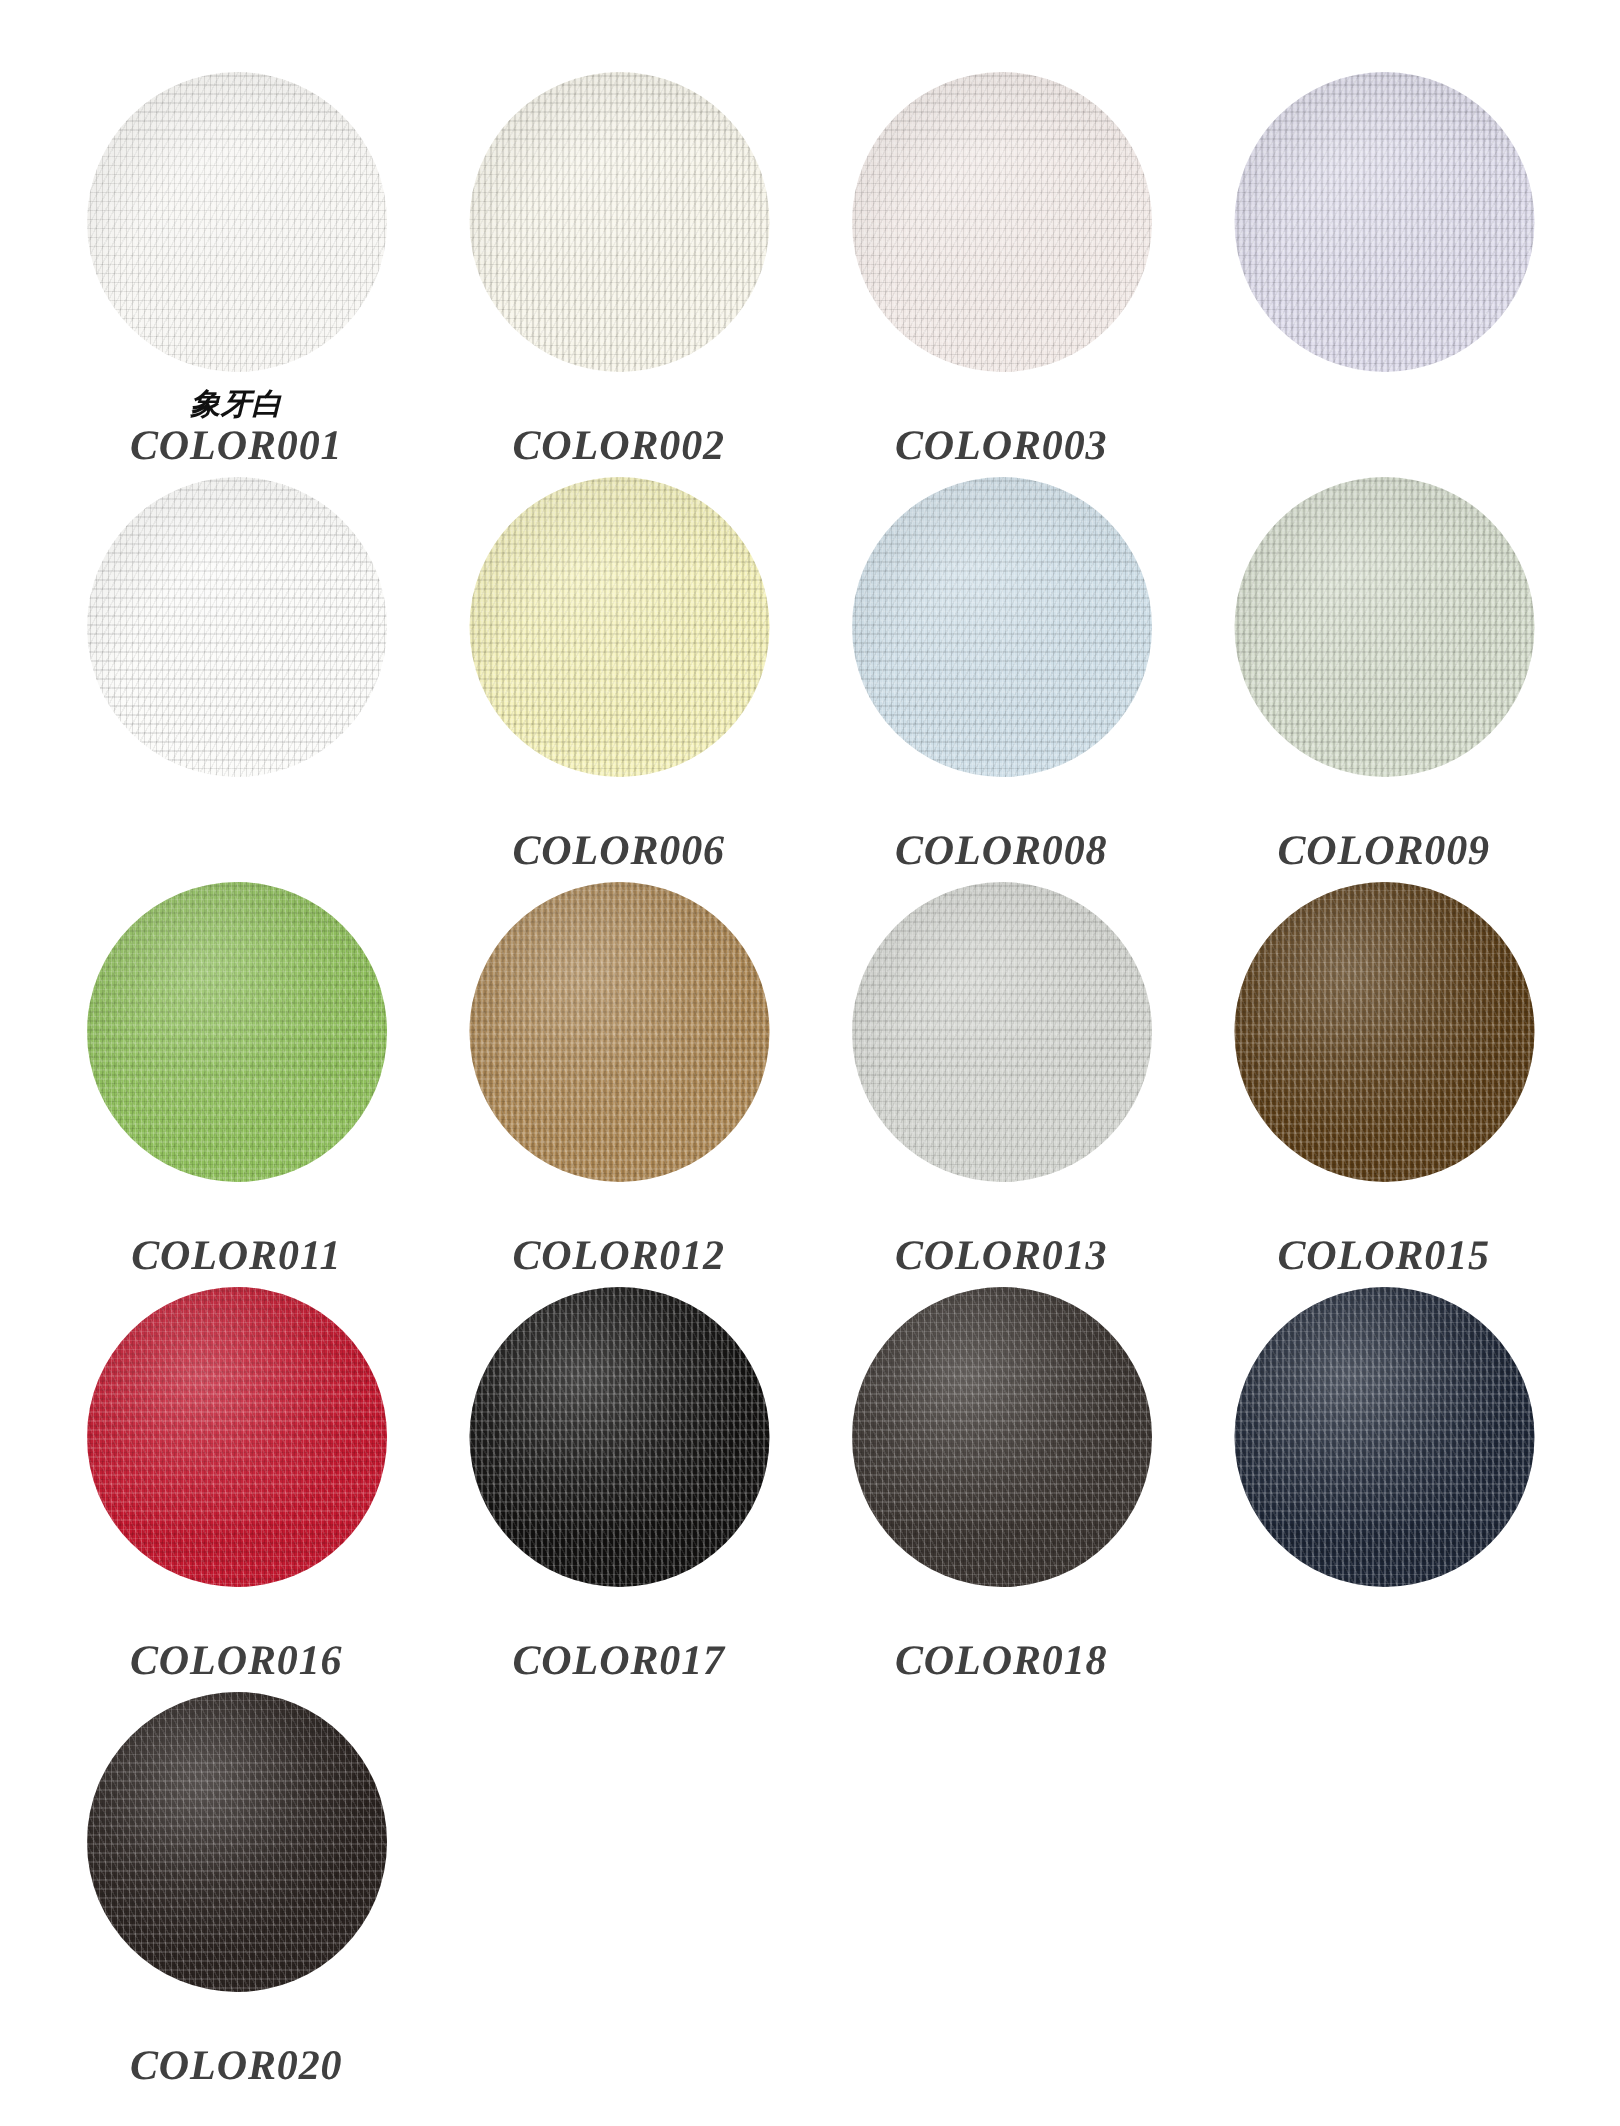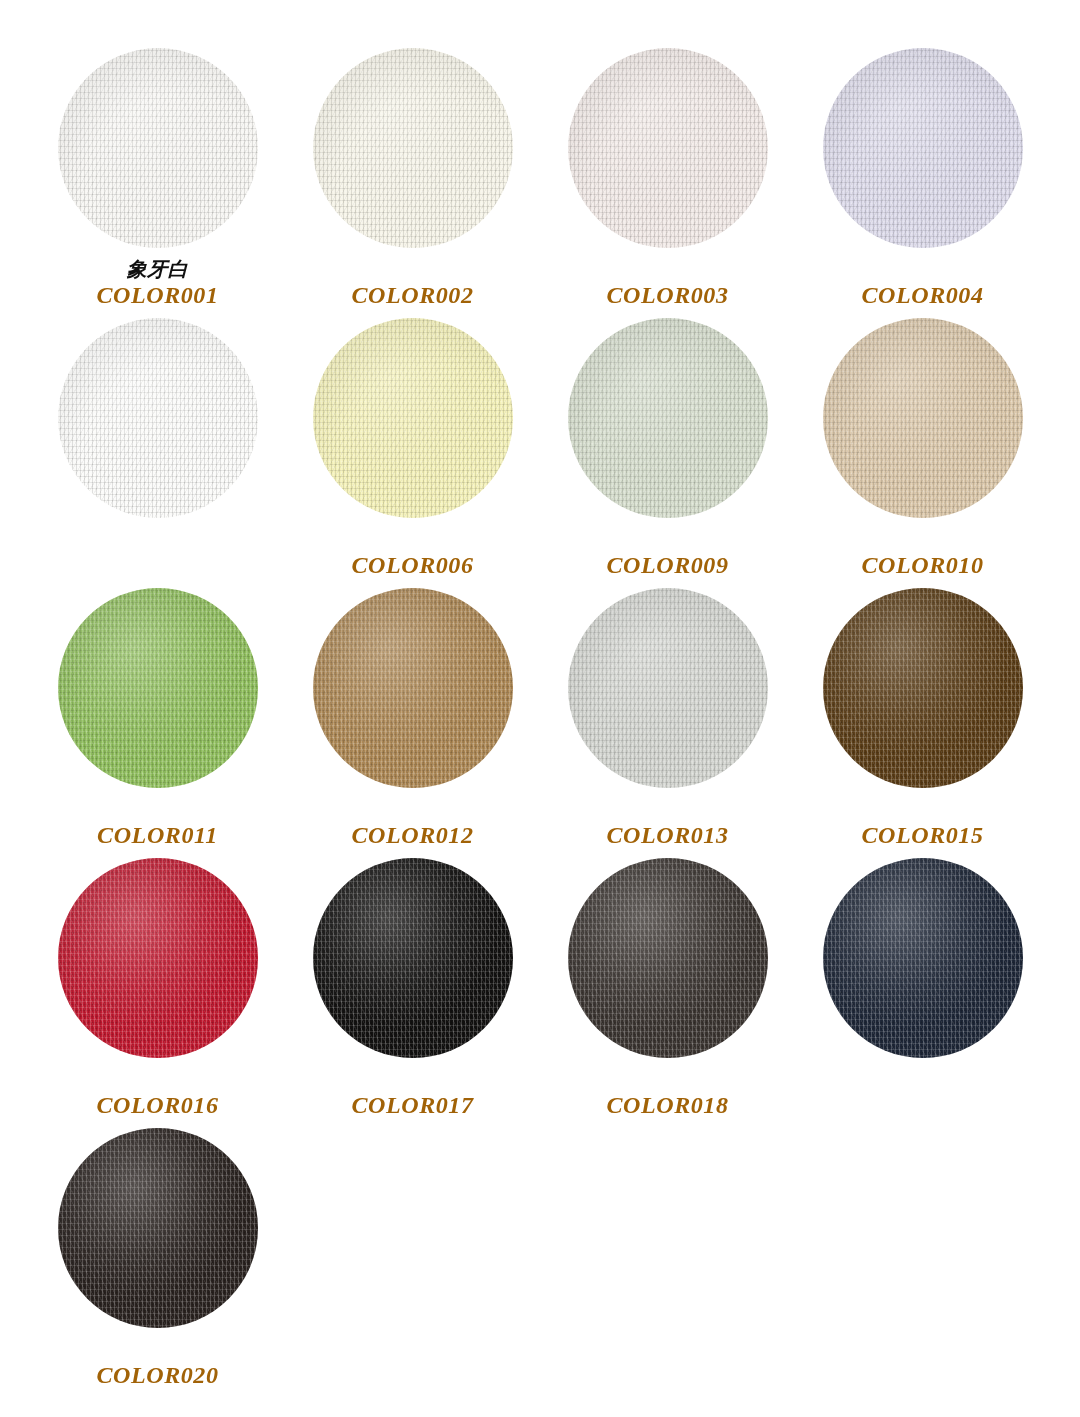--- a/index.html
+++ b/index.html
@@ -127,23 +127,23 @@
     font-weight: 700;
     color: #111111;
     letter-spacing: 0.5px;
     height: 24px;
   }
   .label-cn:empty { display: block; }
 
   .label-code {
     display: block;
     font-family: "Liberation Serif", "DejaVu Serif", serif;
-    font-size: 24px;
+    font-size: 28px;
     font-weight: 700;
-    color: #a16207;
+    color: #404040;
     letter-spacing: 0.6px;
     white-space: nowrap;
   }
 </style>
 </head>
 <body>
 
 <div id="sheet">
   <div class="swatch-grid" id="swatch-grid">
       <div class="swatch-cell">
@@ -184,21 +184,20 @@
   </div>
       <div class="swatch-cell">
     <div class="disc-wrap">
       <div class="disc" title="COLOR004" style="background: rgb(220, 218, 234);">
         <div class="knit"></div>
         <div class="shade"></div>
       </div>
     </div>
     <div class="labels">
       <span class="label-cn"></span>
-      <span class="label-code">COLOR004</span>
     </div>
   </div>
       <div class="swatch-cell">
     <div class="disc-wrap">
       <div class="disc" title="COLOR005" style="background: rgb(251, 251, 249);">
         <div class="knit"></div>
         <div class="shade"></div>
       </div>
     </div>
   </div>
@@ -209,44 +208,44 @@
         <div class="shade"></div>
       </div>
     </div>
     <div class="labels">
       <span class="label-cn"></span>
       <span class="label-code">COLOR006</span>
     </div>
   </div>
       <div class="swatch-cell">
     <div class="disc-wrap">
+      <div class="disc" title="COLOR008" style="background: rgb(207, 223, 232);">
+        <div class="knit"></div>
+        <div class="shade"></div>
+      </div>
+    </div>
+    <div class="labels">
+      <span class="label-cn"></span>
+      <span class="label-code">COLOR008</span>
+    </div>
+  </div>
+      <div class="swatch-cell">
+    <div class="disc-wrap">
       <div class="disc" title="COLOR009" style="background: rgb(213, 221, 204);">
         <div class="knit"></div>
         <div class="shade"></div>
       </div>
     </div>
     <div class="labels">
       <span class="label-cn"></span>
       <span class="label-code">COLOR009</span>
     </div>
   </div>
       <div class="swatch-cell">
     <div class="disc-wrap">
-      <div class="disc" title="COLOR010" style="background: rgb(219, 199, 169);">
-        <div class="knit"></div>
-        <div class="shade"></div>
-      </div>
-    </div>
-    <div class="labels">
-      <span class="label-cn"></span>
-      <span class="label-code">COLOR010</span>
-    </div>
-  </div>
-      <div class="swatch-cell">
-    <div class="disc-wrap">
       <div class="disc" title="COLOR011" style="background: rgb(143, 191, 92);">
         <div class="knit"></div>
         <div class="shade"></div>
       </div>
     </div>
     <div class="labels">
       <span class="label-cn"></span>
       <span class="label-code">COLOR011</span>
     </div>
   </div>

